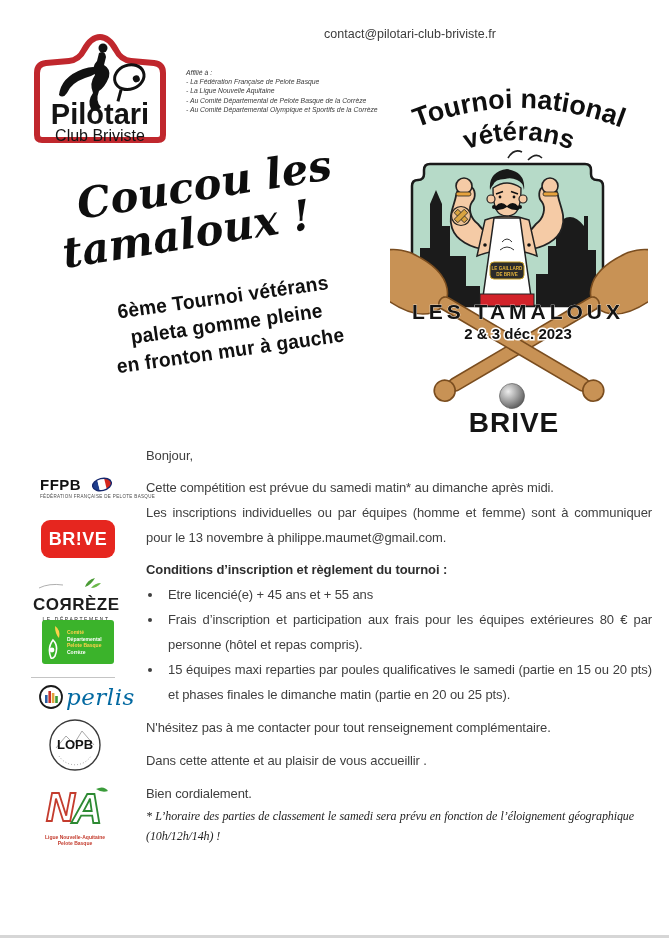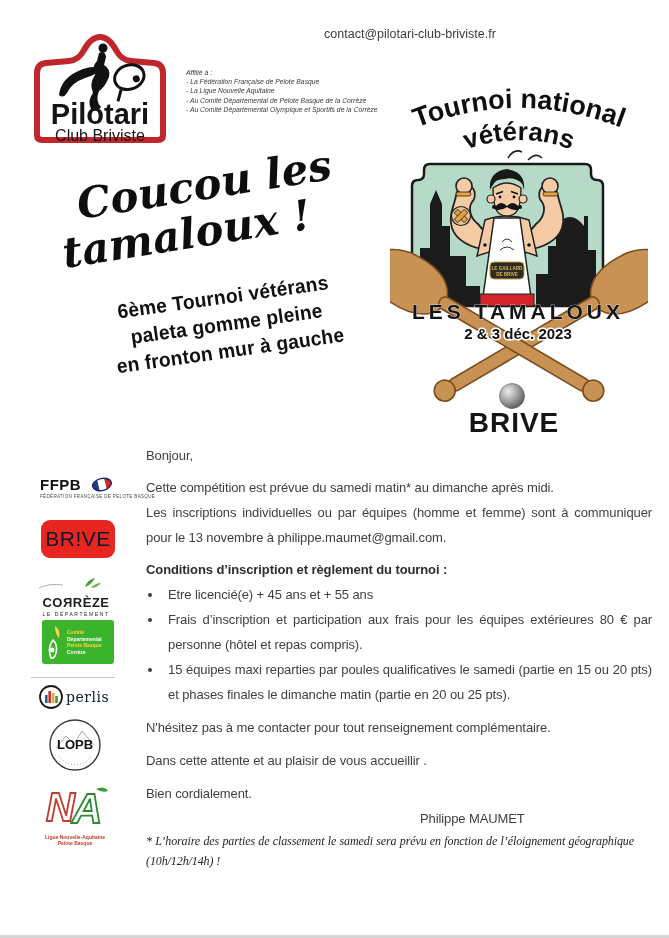--- a/index.html
+++ b/index.html
@@ -50,32 +50,32 @@
 
   
   .slog{position:absolute;}
   .ffpb-row{display:flex;align-items:center;gap:10px;}
   .ffpb-acr{font-weight:800;font-size:15px;letter-spacing:.5px;color:#111;}
   .ffpb-cap{font-size:4.5px;letter-spacing:.35px;color:#4a4a4a;margin-top:1px;white-space:nowrap;}
   .brive{width:74px;height:38px;background:#e6261f;border-radius:9px;display:flex;
          align-items:center;justify-content:center;position:relative;}
   .brive::after{content:"";position:absolute;left:1px;bottom:-7px;width:0;height:0;
         border:7px solid transparent;border-top-color:#e6261f;transform:rotate(18deg);}
-  .brive span{color:#0f172a;font-weight:400;font-size:21px;letter-spacing:.5px;}
+  .brive span{color:#ffffff;font-weight:700;font-size:18px;letter-spacing:.5px;}
   .correze{width:86px;text-align:center;}
-  .correze .name{font-weight:800;font-size:13px;letter-spacing:.5px;color:#1d1d1d;}
+  .correze .name{font-weight:800;font-size:17px;letter-spacing:.5px;color:#1d1d1d;}
   .correze .cap{font-size:5px;letter-spacing:1.6px;color:#1d1d1d;margin-top:1px;}
   .comite{width:72px;height:44px;background:#3bb32b;border-radius:3px;display:flex;
           align-items:center;padding:2px 3px;box-sizing:border-box;gap:2px;}
   .comite .txt{font-size:5px;line-height:6.5px;font-weight:bold;text-align:left;}
   .comite .y{color:#ffd24a;} .comite .w{color:#ffffff;}
   .sep{position:absolute;left:31px;top:677px;width:84px;height:1px;background:#c4c4c4;}
   .operlis{display:flex;align-items:center;gap:2px;}
-  .operlis .word{font-family:"DejaVu Serif",serif;font-size:14px;
-                 color:#0f172a;letter-spacing:.5px;}
+  .operlis .word{font-family:"DejaVu Serif",serif;font-style:italic;font-size:23px;
+                 color:#0369a1;letter-spacing:.5px;}
   .ligue-txt{font-size:5px;line-height:6px;color:#c43c2e;font-weight:bold;text-align:center;margin-top:1px;}
 </style>
 </head>
 <body>
 
 <div class="page">
 
   <div class="hq">
     <div>contact@pilotari-club-briviste.fr</div>
   </div>
@@ -291,18 +291,17 @@
     <p>Les inscriptions individuelles ou par équipes (homme et femme) sont à communiquer pour le 13 novembre à philippe.maumet@gmail.com.</p>
     <p class="cond">Conditions d’inscription et règlement du tournoi :</p>
     <ul>
       <li>Etre licencié(e) + 45 ans et + 55 ans</li>
       <li class="just">Frais d’inscription et participation aux frais pour les équipes extérieures 80 € par personne (hôtel et repas compris).</li>
       <li class="just">15 équipes maxi reparties par poules qualificatives le samedi (partie en 15 ou 20 pts) et phases finales le dimanche matin (partie en 20 ou 25 pts).</li>
     </ul>
     <p class="close">N'hésitez pas à me contacter pour tout renseignement complémentaire.</p>
     <p class="close">Dans cette attente et au plaisir de vous accueillir .</p>
     <p class="close">Bien cordialement.</p>
-    <p class="sig">Philippe MAUMET</p>
     <p class="footnote">* L’horaire des parties de classement le samedi sera prévu en fonction de l’éloignement géographique (10h/12h/14h) !</p>
   </div>
 
   <div class="page-edge"></div>
 </div>
 
 </body></html>

